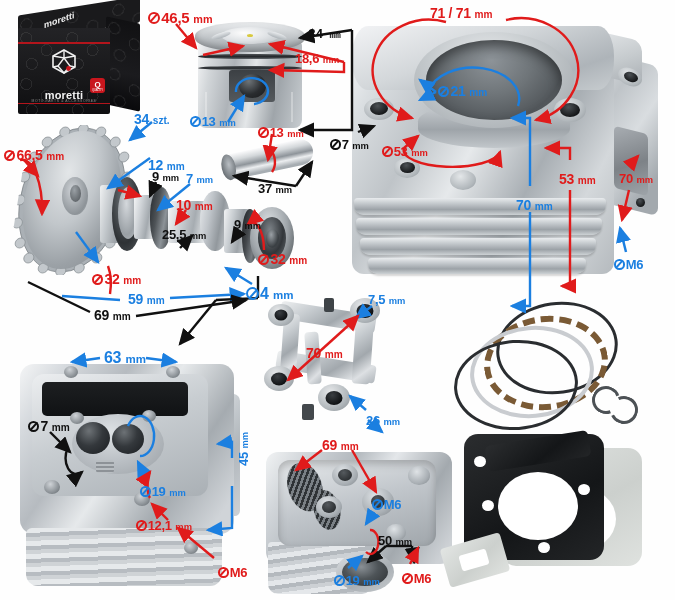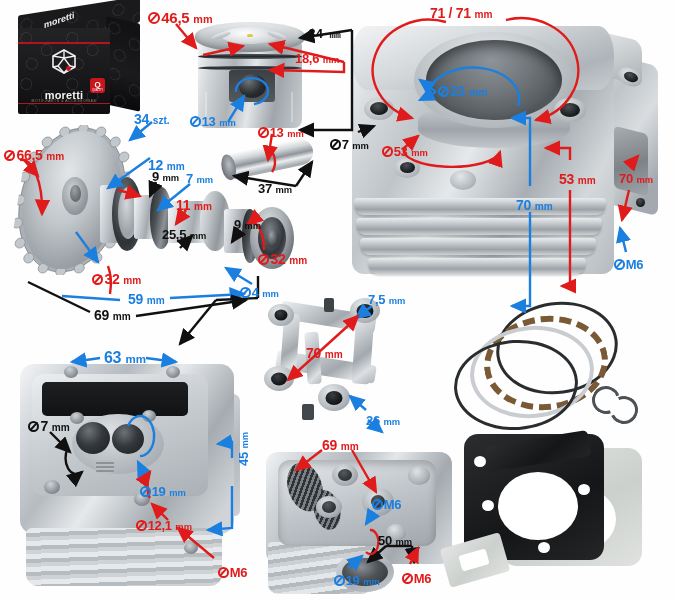--- a/index.html
+++ b/index.html
@@ -516,26 +516,26 @@
       <div class="lbl black" style="left: 308px; top: 28px; font-size: 13px; font-family: Liberation Mono, monospace;"><span>34</span><span class="u"> mm</span></div>
       <div class="lbl red" style="left: 295px; top: 52px; font-size: 13px;"><span>18,6</span><span class="u"> mm</span></div>
       <div class="lbl blue" style="left: 190px; top: 115px; font-size: 13px;"><span class="dia"></span><span>13</span><span class="u"> mm</span></div>
       <div class="lbl red" style="left: 258px; top: 126px; font-size: 13px;"><span class="dia"></span><span>13</span><span class="u"> mm</span></div>
       <div class="lbl black" style="left: 258px; top: 182px; font-size: 13px;"><span>37</span><span class="u"> mm</span></div>
       <div class="lbl blue" style="left: 134px; top: 112px; font-size: 14px;"><span>34</span><span class="u"> szt.</span></div>
       <div class="lbl red" style="left: 4px; top: 148px; font-size: 14px;"><span class="dia"></span><span>66,5</span><span class="u"> mm</span></div>
       <div class="lbl blue" style="left: 148px; top: 146px; font-size: 14px; margin-top: 12px;"><span>12</span><span class="u"> mm</span></div>
       <div class="lbl black" style="left: 152px; top: 170px; font-size: 13px;"><span>9</span><span class="u"> mm</span></div>
       <div class="lbl blue" style="left: 186px; top: 172px; font-size: 13px;"><span>7</span><span class="u"> mm</span></div>
-      <div class="lbl red" style="left: 176px; top: 198px; font-size: 14px;"><span>11</span><span class="u"> mm</span></div>
+      <div class="lbl red" style="left: 176px; top: 198px; font-size: 14px;"><span>10</span><span class="u"> mm</span></div>
       <div class="lbl black" style="left: 162px; top: 228px; font-size: 13px;"><span>25,5</span><span class="u"> mm</span></div>
       <div class="lbl black" style="left: 234px; top: 218px; font-size: 13px;"><span>9</span><span class="u"> mm</span></div>
       <div class="lbl red" style="left: 92px; top: 272px; font-size: 14px;"><span class="dia"></span><span>32</span><span class="u"> mm</span></div>
       <div class="lbl red" style="left: 258px; top: 252px; font-size: 14px;"><span class="dia"></span><span>32</span><span class="u"> mm</span></div>
-      <div class="lbl blue" style="left: 240px; top: 286px; font-size: 13px; text-align: right;"><span class="dia"></span><span>4</span><span class="u"> mm</span></div>
+      <div class="lbl blue" style="left: 246px; top: 286px; font-size: 16px; text-align: right;"><span class="dia"></span><span>4</span><span class="u"> mm</span></div>
       <div class="lbl blue" style="left: 128px; top: 292px; font-size: 14px;"><span>59</span><span class="u"> mm</span></div>
       <div class="lbl black" style="left: 94px; top: 308px; font-size: 14px;"><span>69</span><span class="u"> mm</span></div>
       <div class="lbl red" style="left: 430px; top: 6px; font-size: 14px;"><span>71 / 71</span><span class="u"> mm</span></div>
       <div class="lbl blue" style="left: 438px; top: 84px; font-size: 14px;"><span class="dia"></span><span>21</span><span class="u"> mm</span></div>
       <div class="lbl black" style="left: 330px; top: 138px; font-size: 13px;"><span class="dia"></span><span>7</span><span class="u"> mm</span></div>
       <div class="lbl red" style="left: 382px; top: 145px; font-size: 13px;"><span class="dia"></span><span>53</span><span class="u"> mm</span></div>
       <div class="lbl red" style="left: 559px; top: 172px; font-size: 14px;"><span>53</span><span class="u"> mm</span></div>
       <div class="lbl red" style="left: 619px; top: 172px; font-size: 13px;"><span>70</span><span class="u"> mm</span></div>
       <div class="lbl blue" style="left: 516px; top: 198px; font-size: 14px;"><span>70</span><span class="u"> mm</span></div>
       <div class="lbl blue" style="left: 614px; top: 258px; font-size: 13px;"><span class="dia"></span><span>M6</span></div>

